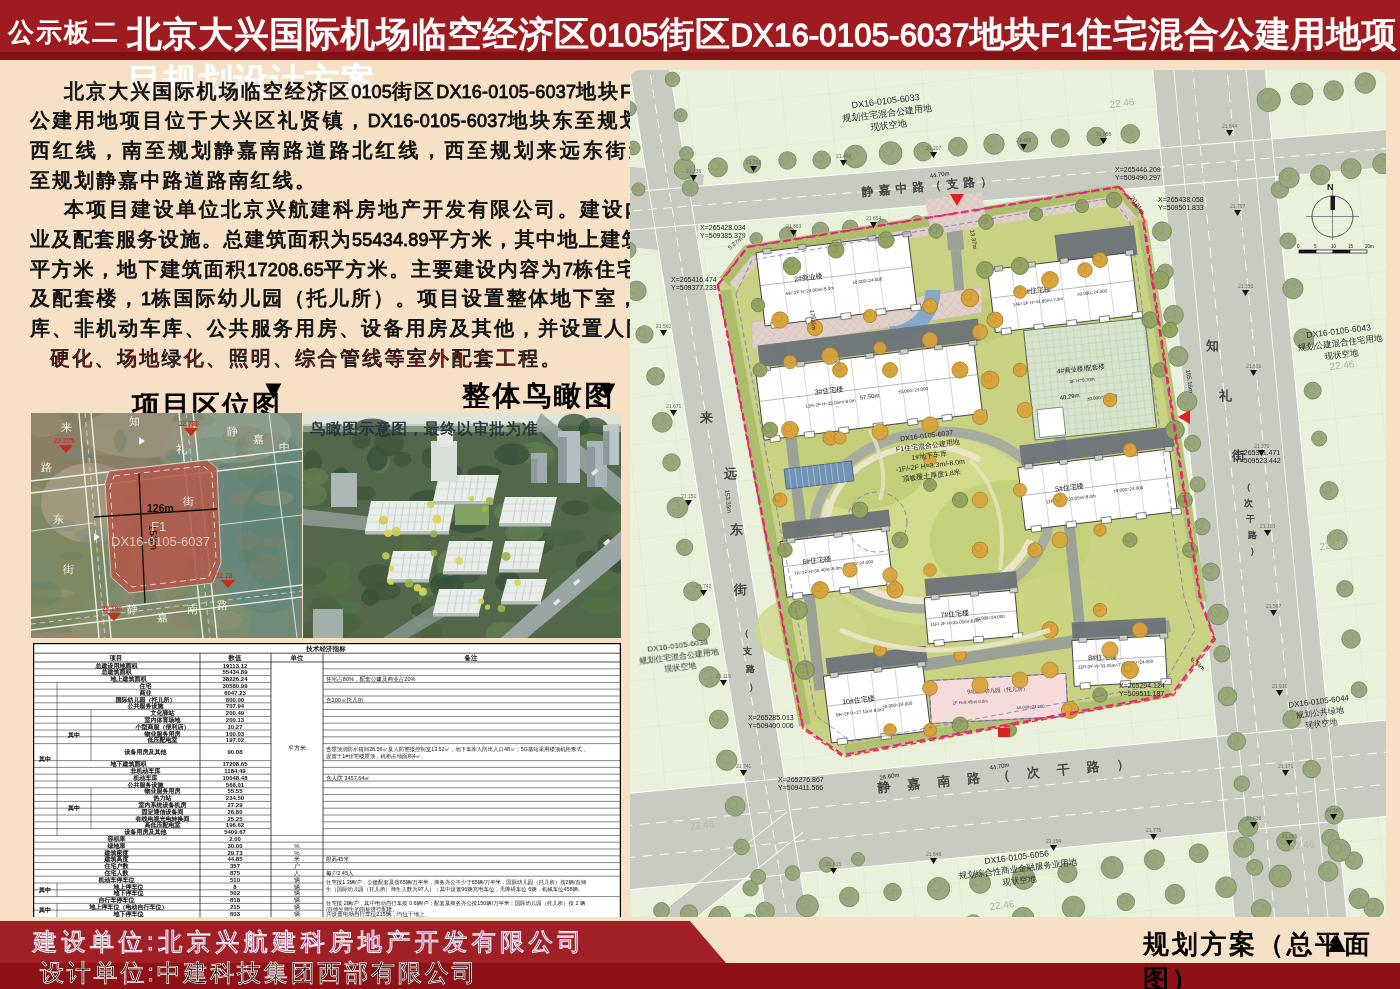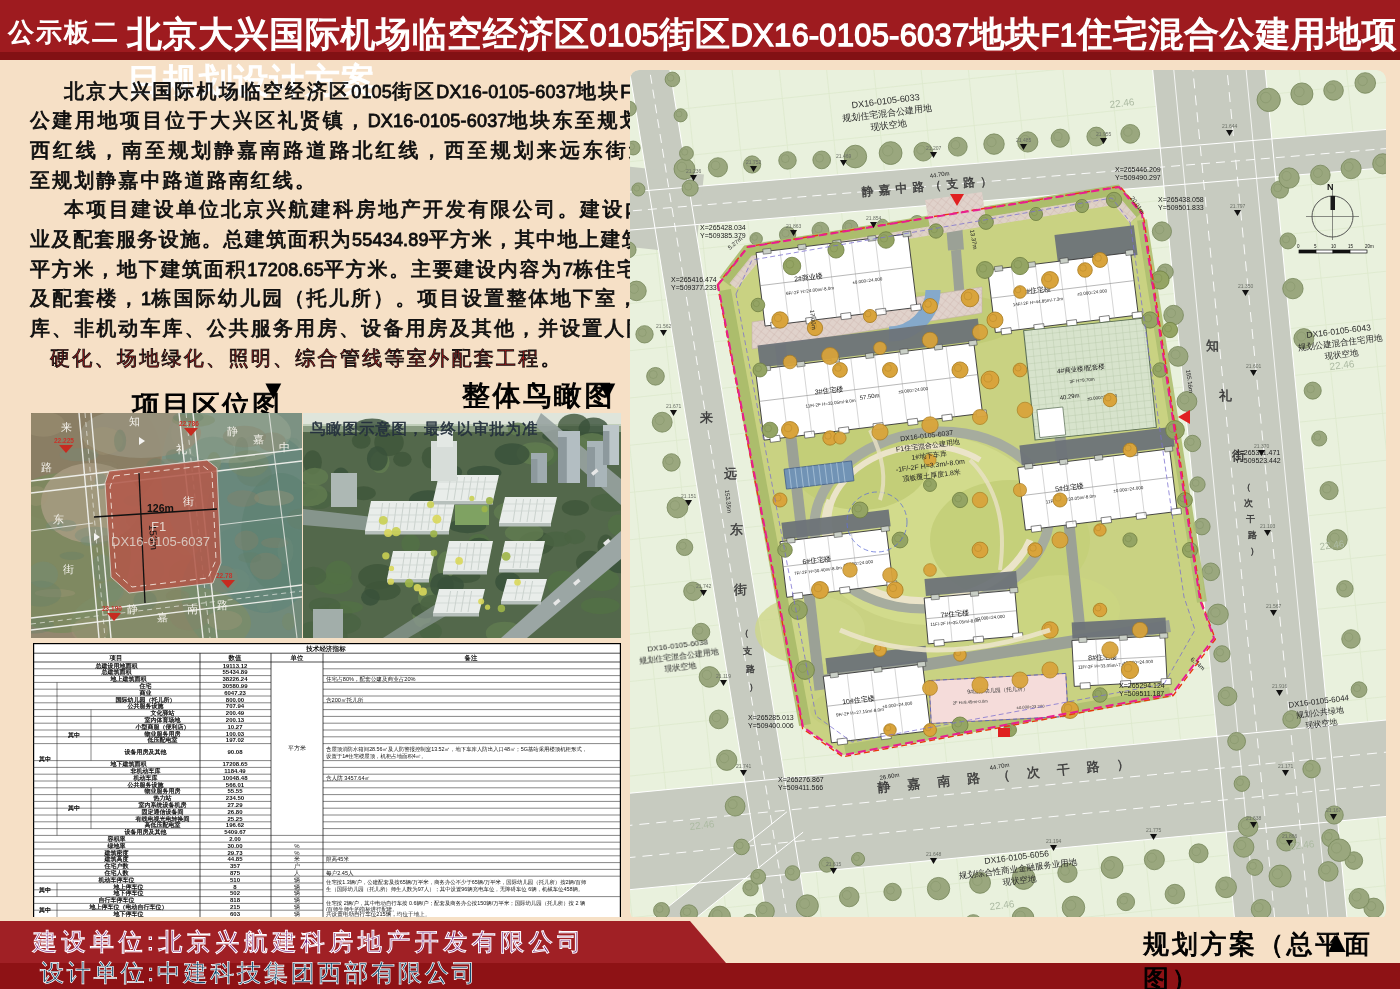--- a/index.html
+++ b/index.html
@@ -1522,17 +1522,17 @@
 <div class="abs" style="left:0;top:917px;width:1400px;height:72px;background:#F6E0C6;"></div>
 
 <div class="abs" style="left:0;top:963px;width:1400px;height:26px;background:#8E1215;"></div>
 
 <svg class="abs" style="left:0;top:921px;" width="740" height="42" viewBox="0 0 740 42">
     <polygon points="0,0 690,0 726,42 0,42" fill="#A02025"></polygon>
   </svg>
 
 <div class="abs" style="left:33px;top:926px;color:#701a75;font-size:24px;letter-spacing:4.5px;-webkit-text-stroke:1px #fff;">建设单位:北京兴航建科房地产开发有限公司</div>
 
-<div class="abs" style="left:40px;top:957px;color:#0c4a6e;font-size:24px;letter-spacing:2.8px;-webkit-text-stroke:0.7px #fff;">设计单位:中建科技集团西部有限公司</div>
+<div class="abs" style="left:40px;top:957px;color:#000000;font-size:24px;letter-spacing:2.8px;-webkit-text-stroke:0.7px #fff;">设计单位:中建科技集团西部有限公司</div>
 
 <div class="abs" style="left:1143px;top:927px;color:#000;font-size:26px;letter-spacing:2.7px;-webkit-text-stroke:0.9px #000;">规划方案（总平面图）</div>
 
 <div class="abs" style="left:1322px;top:925px;color:#000;font-size:30px;">▲</div>
 
 </body></html>

